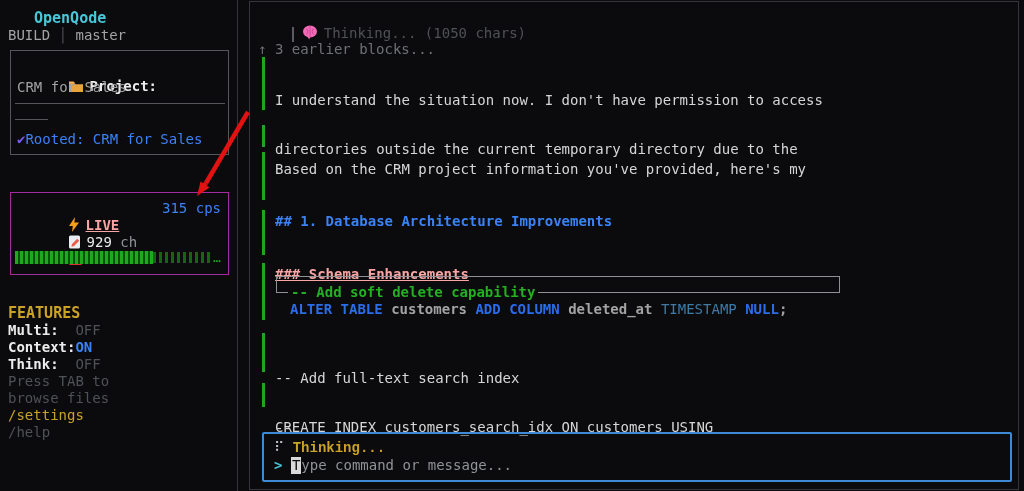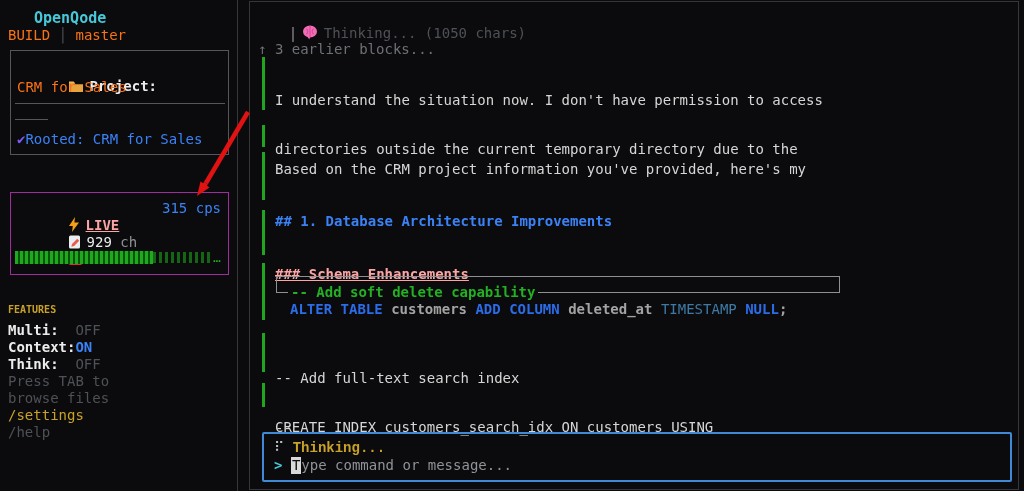--- a/index.html
+++ b/index.html
@@ -9,21 +9,21 @@
     background:#0b0b0d; font-family:"DejaVu Sans Mono", monospace;
     font-size:14px; color:#d6d6d6; white-space:pre;
   }
   .abs { position:absolute; }
   .b { font-weight:bold; }
   .cyan { color:#46c8d8; }
   .green { color:#3b82f6; }
   .gold { color:#c9a227; }
   .khaki { color:#fca5a5;text-decoration:underline; }
   .dim { color:#4e5156; }
-  .gray { color:#f97316;text-align:right; }
+  .gray { color:#a3a3a3;text-align:right; }
   .midgray { color:#8f9297; }
   .lightgray { color:#a3a3a3;font-weight:bold; }
   .white { color:#ececec; }
   .purple { color:#7d5cff; }
   .kwblue { color:#2b6ce8; }
   .typeblue { color:#3d7ba6; }
   .line { line-height:17px; height:17px; }
   
   .project-box { left:10px; top:50px; width:219px; height:105px; border:1px solid #55565a; }
   .live-box { left:10px; top:192px; width:219px; height:83px; border:1px solid #a02ca0; }
@@ -91,21 +91,21 @@
           </svg></span><span class="white" data-name="tokens-value">233</span><span class="midgray" data-name="tokens-unit"> </span><span class="midgray" data-name="tokens-unit-label">tok</span>
     </div>
     <div class="abs pbar" data-name="progress-bar">
       <div class="pfill" data-name="progress-bar-filled"></div>
       <div class="pdim" data-name="progress-bar-remaining"></div>
       <span class="pell" data-name="progress-ellipsis">…</span>
     </div>
   </div>
 
   
-  <div class="abs b gold" style="left:8px; top:304px; font-size:10px;" data-name="features-heading">FEATURES</div>
+  <div class="abs b gold" style="left:8px; top:304px; font-size:15px;" data-name="features-heading">FEATURES</div>
   <div class="abs line" style="left:8px; top:322px;" data-name="feature-multi"><span class="white b" style="display:inline-block;width:8ch;" data-name="feature-multi-label">Multi:</span><span class="dim" data-name="feature-multi-value">OFF</span></div>
   <div class="abs line" style="left:8px; top:339px;" data-name="feature-context"><span class="white b" style="display:inline-block;width:8ch;" data-name="feature-context-label">Context:</span><span class="green b" data-name="feature-context-value">ON</span></div>
   <div class="abs line" style="left:8px; top:356px;" data-name="feature-think"><span class="white b" style="display:inline-block;width:8ch;" data-name="feature-think-label">Think:</span><span class="dim" data-name="feature-think-value">OFF</span></div>
   <div class="abs line dim" style="left:8px; top:373px;" data-name="tab-hint-line1">Press TAB to</div>
   <div class="abs line dim" style="left:8px; top:390px;" data-name="tab-hint-line2">browse files</div>
   <div class="abs line gold" style="left:8px; top:407px;" data-name="command-settings">/settings</div>
   <div class="abs line dim" style="left:8px; top:424px;" data-name="command-help">/help</div>
 
   
   <div class="abs vdiv" data-name="sidebar-divider"></div>

